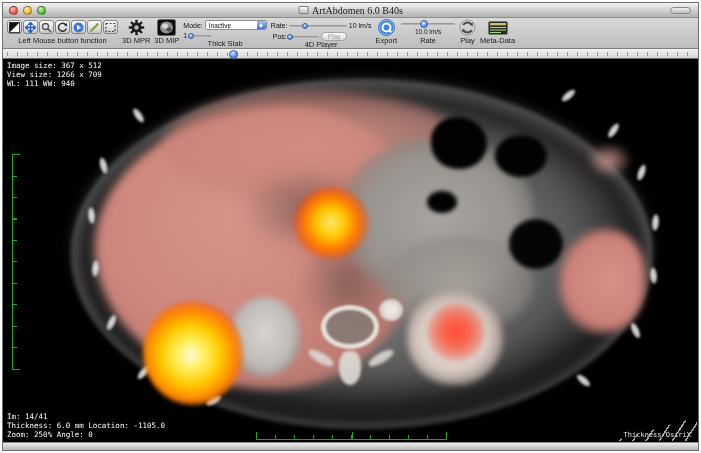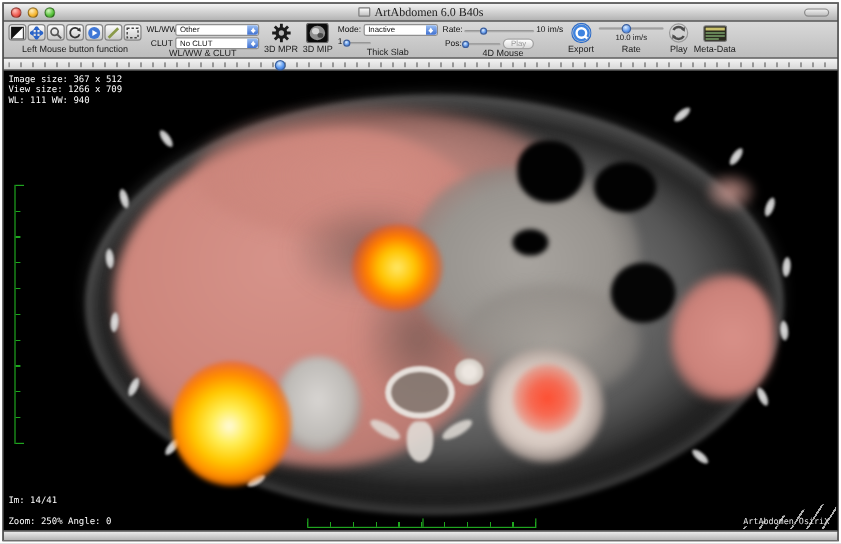--- a/index.html
+++ b/index.html
@@ -125,39 +125,20 @@
         </button>
         <button class="tbtn">
           <svg width="11" height="11">
                 <rect x="1" y="1.5" width="9" height="8" fill="none" stroke="#444" stroke-width="1.2" stroke-dasharray="2,1.6"></rect>
               </svg>
         </button>
       </div>
       <span class="tcap">Left Mouse button function</span>
     </div>
 
-    <div class="tgroup">
-      <div style="display:flex;flex-direction:column;gap:1px;margin-top:1px;">
-        <div class="rowline">
-          <span style="width:22px;text-align:right;">WL/WW</span>
-          <span class="pop" style="width:70px;">
-                <span>Other</span>
-                <span class="arrows"></span>
-              </span>
-        </div>
-        <div class="rowline">
-          <span style="width:22px;text-align:right;">CLUT</span>
-          <span class="pop" style="width:70px;">
-                <span>No CLUT</span>
-                <span class="arrows"></span>
-              </span>
-        </div>
-      </div>
-      <span class="tcap">WL/WW &amp; CLUT</span>
-    </div>
 
     <div class="tgroup">
       <button class="bigicon" style="background:none;border:none;padding:0;">
         <svg width="17" height="17">
               <circle cx="8.5" cy="8.5" r="5" fill="#1c1c1c"></circle>
               <g stroke="#1c1c1c" stroke-width="2.4">
                 <line x1="8.5" y1="0.8" x2="8.5" y2="16.2"></line>
                 <line x1="0.8" y1="8.5" x2="16.2" y2="8.5"></line>
                 <line x1="3" y1="3" x2="14" y2="14"></line>
                 <line x1="14" y1="3" x2="3" y2="14"></line>
@@ -210,21 +191,21 @@
           <span>10 im/s</span>
         </div>
         <div class="rowline">
           <span style="width:16px;text-align:right;">Pos:</span>
           <div class="track" style="width:30px;">
                 <span class="thumb" style="left:5%;width:6px;height:6px;"></span>
               </div>
           <button class="pillbtn">Play</button>
         </div>
       </div>
-      <span class="tcap">4D Mouse</span>
+      <span class="tcap">4D Player</span>
     </div>
 
     <div class="tgroup">
       <button class="bigicon" style="background:none;border:none;padding:0;">
         <svg width="17" height="17">
               <circle cx="8.5" cy="8.5" r="8" fill="none" stroke="#2e6cc8" stroke-width="1"></circle>
               <circle cx="8.5" cy="8.5" r="7" fill="#3f84e0"></circle>
               <circle cx="8.5" cy="8.5" r="4" fill="none" stroke="#fff" stroke-width="2"></circle>
               <line x1="11" y1="11" x2="13.4" y2="13" stroke="#fff" stroke-width="2"></line>
             </svg>
@@ -323,22 +304,22 @@
     <div class="blob" style="left:290px;top:128px;width:76px;height:72px;border-radius:50%;background:radial-gradient(circle at 50% 50%,#ffe96a 0%,#ffc400 28%,#ff7a00 50%,rgba(255,70,0,0.45) 68%,transparent 82%);filter:blur(2px);"></div>
     <div class="blob" style="left:140px;top:242px;width:100px;height:104px;border-radius:50%;background:radial-gradient(circle at 48% 52%,#fffbe0 0%,#ffee55 20%,#ffc800 40%,#ff8a00 58%,rgba(255,80,0,0.5) 72%,transparent 85%);filter:blur(2px);"></div>
     <div class="blob" style="left:424px;top:244px;width:58px;height:58px;border-radius:50%;background:radial-gradient(circle,rgba(255,70,40,0.95) 0%,rgba(255,60,30,0.7) 35%,rgba(255,50,20,0.35) 60%,transparent 80%);filter:blur(2px);"></div>
 
     <div class="vruler"></div>
     <div class="hruler">
           <span class="mid"></span>
         </div>
 
     <div class="otext" style="left:4px;top:2px;"><span>Image size: 367 x 512</span><br><span>View size: 1266 x 709</span><br><span>WL: 111 WW: 940</span></div>
-    <div class="otext" style="left:4px;bottom:3px;"><span>Im: 14/41</span><br><br><span>Zoom: 250% Angle: 0</span></div>
+    <div class="otext" style="left:4px;bottom:3px;"><span>Im: 14/41</span><br><span>Thickness: 6.0 mm Location: -1105.0</span><br><span>Zoom: 250% Angle: 0</span></div>
 
     <div class="grip"></div>
-    <div class="copyright">ArtAbdomen OsiriX</div>
+    <div class="copyright">Thickness OsiriX</div>
   </div>
 
   <div class="bottombar"></div>
 
 </div>
 </div>
 
 </body></html>

